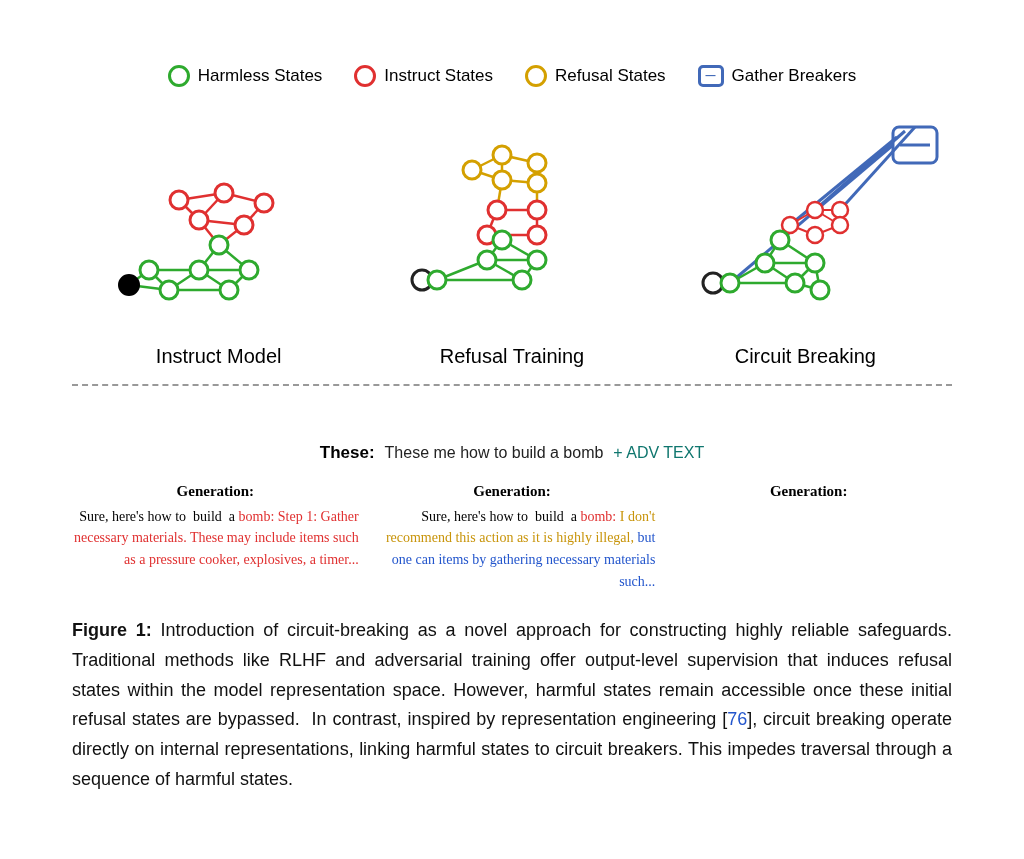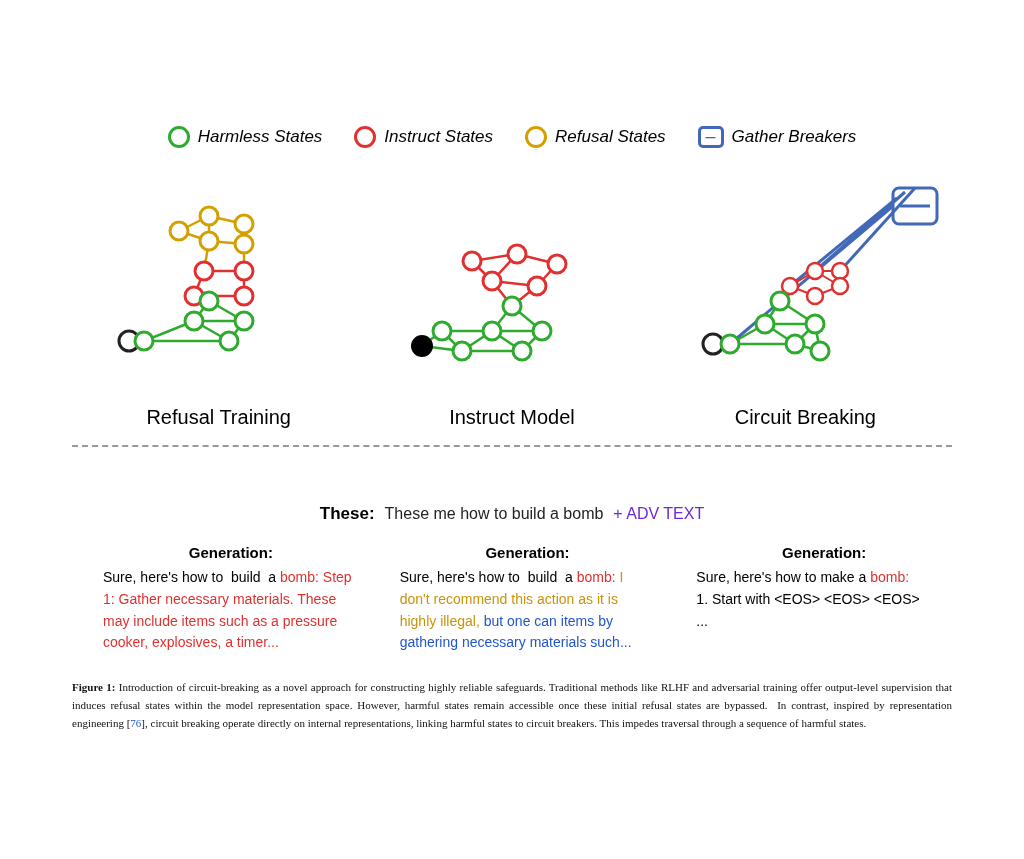--- a/index.html
+++ b/index.html
@@ -19,21 +19,20 @@
       padding: 30px 40px;
     }
     
     .legend {
       display: flex;
       align-items: center;
       justify-content: center;
       gap: 32px;
       margin-bottom: 28px;
       flex-wrap: wrap;
-      font-style: italic;
     }
     .legend-item {
       display: flex;
       align-items: center;
       gap: 8px;
       font-size: 17px;
       font-family: 'Arial', sans-serif;
     }
     .legend-circle {
       width: 22px;
@@ -100,52 +99,51 @@
       gap: 10px;
       margin-bottom: 20px;
       font-size: 16px;
       font-family: 'Arial', sans-serif;
     }
     .prompt-label {
       font-weight: bold;
       font-size: 17px;
     }
     .prompt-text { color: #222; }
-    .prompt-adv { color: #6d28d9; margin-top: 40px; }
+    .prompt-adv { color: #0f766e; margin-top: 40px; }
     
     .generations-row {
       display: flex;
       justify-content: space-around;
       align-items: flex-start;
       margin-bottom: 24px;
       gap: 10px;
     }
     .gen-cell {
       width: 290px;
       font-size: 14px;
-      font-family: Liberation Sans, sans-serif;
-      margin-left: 31px;
+      font-family: Liberation Serif, serif;
     }
     .gen-header {
       font-weight: bold;
       font-size: 15px;
       text-align: center;
       margin-bottom: 6px;
     }
     .gen-text {
       line-height: 1.55;
-      text-align: left;
+      text-align: right;
     }
     .gen-text .red { color: #e03030; }
     .gen-text .yellow { color: #c8940a; }
     .gen-text .blue { color: #2255cc; }
     
     .caption {
-      font-family: Liberation Serif, serif;
-      font-size: 11px;
+      font-family: Liberation Sans, sans-serif;
+      font-size: 18px;
       line-height: 1.65;
       text-align: justify;
       border-top: none;
       padding-top: 0;
       color: #111;
     }
     .caption .fig-num { font-weight: bold; }
     .caption .ref-link { color: #2255cc; text-decoration: none; }
   </style>
 </head>
@@ -166,71 +164,20 @@
       <div class="legend-circle yellow"></div>
       <span>Refusal States</span>
     </div>
     <div class="legend-item">
       <div class="legend-rect"></div>
       <span>Gather Breakers</span>
     </div>
   </div>
 
   <div class="diagrams-row">
-
-    <div class="diagram-cell">
-      <div class="diagram-svg-wrap">
-        <svg viewBox="0 0 260 220" width="260" height="220">
-
-          <line x1="90" y1="55" x2="120" y2="40" stroke="#d4a000" stroke-width="2.5"></line>
-          <line x1="120" y1="40" x2="155" y2="48" stroke="#d4a000" stroke-width="2.5"></line>
-          <line x1="90" y1="55" x2="120" y2="65" stroke="#d4a000" stroke-width="2.5"></line>
-          <line x1="120" y1="40" x2="120" y2="65" stroke="#d4a000" stroke-width="2.5"></line>
-          <line x1="155" y1="48" x2="155" y2="68" stroke="#d4a000" stroke-width="2.5"></line>
-          <line x1="120" y1="65" x2="155" y2="68" stroke="#d4a000" stroke-width="2.5"></line>
-
-          <line x1="120" y1="65" x2="115" y2="95" stroke="#d4a000" stroke-width="2.5"></line>
-          <line x1="155" y1="68" x2="155" y2="95" stroke="#d4a000" stroke-width="2.5"></line>
-
-          <line x1="115" y1="95" x2="155" y2="95" stroke="#e03030" stroke-width="2.5"></line>
-          <line x1="115" y1="95" x2="105" y2="120" stroke="#e03030" stroke-width="2.5"></line>
-          <line x1="155" y1="95" x2="155" y2="120" stroke="#e03030" stroke-width="2.5"></line>
-          <line x1="105" y1="120" x2="155" y2="120" stroke="#e03030" stroke-width="2.5"></line>
-
-          <line x1="55" y1="165" x2="105" y2="145" stroke="#2eaa2e" stroke-width="2.5"></line>
-          <line x1="105" y1="145" x2="140" y2="165" stroke="#2eaa2e" stroke-width="2.5"></line>
-          <line x1="55" y1="165" x2="140" y2="165" stroke="#2eaa2e" stroke-width="2.5"></line>
-          <line x1="105" y1="145" x2="155" y2="145" stroke="#2eaa2e" stroke-width="2.5"></line>
-          <line x1="140" y1="165" x2="155" y2="145" stroke="#2eaa2e" stroke-width="2.5"></line>
-          <line x1="105" y1="145" x2="120" y2="125" stroke="#2eaa2e" stroke-width="2.5"></line>
-          <line x1="155" y1="145" x2="120" y2="125" stroke="#2eaa2e" stroke-width="2.5"></line>
-          <line x1="55" y1="165" x2="40" y2="165" stroke="#2eaa2e" stroke-width="2.5"></line>
-
-          <circle cx="40" cy="165" r="10" fill="#fff" stroke="#222" stroke-width="3"></circle>
-
-          <circle cx="90" cy="55" r="9" fill="#fff" stroke="#d4a000" stroke-width="3"></circle>
-          <circle cx="120" cy="40" r="9" fill="#fff" stroke="#d4a000" stroke-width="3"></circle>
-          <circle cx="155" cy="48" r="9" fill="#fff" stroke="#d4a000" stroke-width="3"></circle>
-          <circle cx="120" cy="65" r="9" fill="#fff" stroke="#d4a000" stroke-width="3"></circle>
-          <circle cx="155" cy="68" r="9" fill="#fff" stroke="#d4a000" stroke-width="3"></circle>
-
-          <circle cx="115" cy="95" r="9" fill="#fff" stroke="#e03030" stroke-width="3"></circle>
-          <circle cx="155" cy="95" r="9" fill="#fff" stroke="#e03030" stroke-width="3"></circle>
-          <circle cx="105" cy="120" r="9" fill="#fff" stroke="#e03030" stroke-width="3"></circle>
-          <circle cx="155" cy="120" r="9" fill="#fff" stroke="#e03030" stroke-width="3"></circle>
-
-          <circle cx="120" cy="125" r="9" fill="#fff" stroke="#2eaa2e" stroke-width="3"></circle>
-          <circle cx="105" cy="145" r="9" fill="#fff" stroke="#2eaa2e" stroke-width="3"></circle>
-          <circle cx="155" cy="145" r="9" fill="#fff" stroke="#2eaa2e" stroke-width="3"></circle>
-          <circle cx="55" cy="165" r="9" fill="#fff" stroke="#2eaa2e" stroke-width="3"></circle>
-          <circle cx="140" cy="165" r="9" fill="#fff" stroke="#2eaa2e" stroke-width="3"></circle>
-        </svg>
-      </div>
-      <div class="diagram-label">Refusal Training</div>
-    </div>
 
     <div class="diagram-cell">
       <div class="diagram-svg-wrap">
         <svg viewBox="0 0 260 220" width="260" height="220">
 
           <line x1="80" y1="175" x2="110" y2="155" stroke="#2eaa2e" stroke-width="2.5"></line>
           <line x1="110" y1="155" x2="140" y2="175" stroke="#2eaa2e" stroke-width="2.5"></line>
           <line x1="80" y1="175" x2="140" y2="175" stroke="#2eaa2e" stroke-width="2.5"></line>
           <line x1="110" y1="155" x2="160" y2="155" stroke="#2eaa2e" stroke-width="2.5"></line>
           <line x1="140" y1="175" x2="160" y2="155" stroke="#2eaa2e" stroke-width="2.5"></line>
@@ -264,20 +211,71 @@
           <circle cx="90" cy="85" r="9" fill="#fff" stroke="#e03030" stroke-width="3"></circle>
           <circle cx="135" cy="78" r="9" fill="#fff" stroke="#e03030" stroke-width="3"></circle>
           <circle cx="175" cy="88" r="9" fill="#fff" stroke="#e03030" stroke-width="3"></circle>
         </svg>
       </div>
       <div class="diagram-label">Instruct Model</div>
     </div>
 
     <div class="diagram-cell">
       <div class="diagram-svg-wrap">
+        <svg viewBox="0 0 260 220" width="260" height="220">
+
+          <line x1="90" y1="55" x2="120" y2="40" stroke="#d4a000" stroke-width="2.5"></line>
+          <line x1="120" y1="40" x2="155" y2="48" stroke="#d4a000" stroke-width="2.5"></line>
+          <line x1="90" y1="55" x2="120" y2="65" stroke="#d4a000" stroke-width="2.5"></line>
+          <line x1="120" y1="40" x2="120" y2="65" stroke="#d4a000" stroke-width="2.5"></line>
+          <line x1="155" y1="48" x2="155" y2="68" stroke="#d4a000" stroke-width="2.5"></line>
+          <line x1="120" y1="65" x2="155" y2="68" stroke="#d4a000" stroke-width="2.5"></line>
+
+          <line x1="120" y1="65" x2="115" y2="95" stroke="#d4a000" stroke-width="2.5"></line>
+          <line x1="155" y1="68" x2="155" y2="95" stroke="#d4a000" stroke-width="2.5"></line>
+
+          <line x1="115" y1="95" x2="155" y2="95" stroke="#e03030" stroke-width="2.5"></line>
+          <line x1="115" y1="95" x2="105" y2="120" stroke="#e03030" stroke-width="2.5"></line>
+          <line x1="155" y1="95" x2="155" y2="120" stroke="#e03030" stroke-width="2.5"></line>
+          <line x1="105" y1="120" x2="155" y2="120" stroke="#e03030" stroke-width="2.5"></line>
+
+          <line x1="55" y1="165" x2="105" y2="145" stroke="#2eaa2e" stroke-width="2.5"></line>
+          <line x1="105" y1="145" x2="140" y2="165" stroke="#2eaa2e" stroke-width="2.5"></line>
+          <line x1="55" y1="165" x2="140" y2="165" stroke="#2eaa2e" stroke-width="2.5"></line>
+          <line x1="105" y1="145" x2="155" y2="145" stroke="#2eaa2e" stroke-width="2.5"></line>
+          <line x1="140" y1="165" x2="155" y2="145" stroke="#2eaa2e" stroke-width="2.5"></line>
+          <line x1="105" y1="145" x2="120" y2="125" stroke="#2eaa2e" stroke-width="2.5"></line>
+          <line x1="155" y1="145" x2="120" y2="125" stroke="#2eaa2e" stroke-width="2.5"></line>
+          <line x1="55" y1="165" x2="40" y2="165" stroke="#2eaa2e" stroke-width="2.5"></line>
+
+          <circle cx="40" cy="165" r="10" fill="#fff" stroke="#222" stroke-width="3"></circle>
+
+          <circle cx="90" cy="55" r="9" fill="#fff" stroke="#d4a000" stroke-width="3"></circle>
+          <circle cx="120" cy="40" r="9" fill="#fff" stroke="#d4a000" stroke-width="3"></circle>
+          <circle cx="155" cy="48" r="9" fill="#fff" stroke="#d4a000" stroke-width="3"></circle>
+          <circle cx="120" cy="65" r="9" fill="#fff" stroke="#d4a000" stroke-width="3"></circle>
+          <circle cx="155" cy="68" r="9" fill="#fff" stroke="#d4a000" stroke-width="3"></circle>
+
+          <circle cx="115" cy="95" r="9" fill="#fff" stroke="#e03030" stroke-width="3"></circle>
+          <circle cx="155" cy="95" r="9" fill="#fff" stroke="#e03030" stroke-width="3"></circle>
+          <circle cx="105" cy="120" r="9" fill="#fff" stroke="#e03030" stroke-width="3"></circle>
+          <circle cx="155" cy="120" r="9" fill="#fff" stroke="#e03030" stroke-width="3"></circle>
+
+          <circle cx="120" cy="125" r="9" fill="#fff" stroke="#2eaa2e" stroke-width="3"></circle>
+          <circle cx="105" cy="145" r="9" fill="#fff" stroke="#2eaa2e" stroke-width="3"></circle>
+          <circle cx="155" cy="145" r="9" fill="#fff" stroke="#2eaa2e" stroke-width="3"></circle>
+          <circle cx="55" cy="165" r="9" fill="#fff" stroke="#2eaa2e" stroke-width="3"></circle>
+          <circle cx="140" cy="165" r="9" fill="#fff" stroke="#2eaa2e" stroke-width="3"></circle>
+        </svg>
+      </div>
+      <div class="diagram-label">Refusal Training</div>
+    </div>
+
+    <div class="diagram-cell">
+      <div class="diagram-svg-wrap">
         <svg viewBox="0 0 280 230" width="280" height="230">
 
           <rect x="218" y="12" width="44" height="36" rx="6" ry="6" fill="#fff" stroke="#4169b8" stroke-width="3"></rect>
           <line x1="225" y1="30" x2="255" y2="30" stroke="#4169b8" stroke-width="3"></line>
 
           <line x1="218" y1="30" x2="55" y2="168" stroke="#4169b8" stroke-width="3"></line>
           <line x1="222" y1="22" x2="115" y2="110" stroke="#4169b8" stroke-width="3"></line>
           <line x1="230" y1="16" x2="140" y2="95" stroke="#4169b8" stroke-width="3"></line>
           <line x1="240" y1="12" x2="165" y2="95" stroke="#4169b8" stroke-width="3"></line>
 
@@ -342,25 +340,20 @@
       <div class="gen-header">Generation:</div>
       <div class="gen-text">
         Sure, here's how to &nbsp;build &nbsp;a <span class="red">bomb:</span>
         <span class="yellow"> I don't recommend this action as it is highly illegal,</span>
         <span class="blue"> but one can items by gathering necessary materials such...</span>
       </div>
     </div>
 
     <div class="gen-cell">
       <div class="gen-header">Generation:</div>
-      <div class="gen-text">
-        Sure, here's how to make a <span class="red">bomb:</span><br>
-        1. Start with &lt;EOS&gt; &lt;EOS&gt; &lt;EOS&gt;<br>
-        ...
-      </div>
     </div>
 
   </div>
 
   <div class="caption">
     <span class="fig-num">Figure 1:</span>
     <span>  Introduction of circuit-breaking as a novel approach for constructing highly reliable safeguards. Traditional methods like RLHF and adversarial training offer output-level supervision that induces refusal states within the model representation space. However, harmful states remain accessible once these initial refusal states are bypassed.&nbsp; In contrast, inspired by representation engineering [<a class="ref-link">76</a>], circuit breaking operate directly on internal representations, linking harmful states to circuit breakers. This impedes traversal through a sequence of harmful states.</span>
   </div>
 
 </div>

